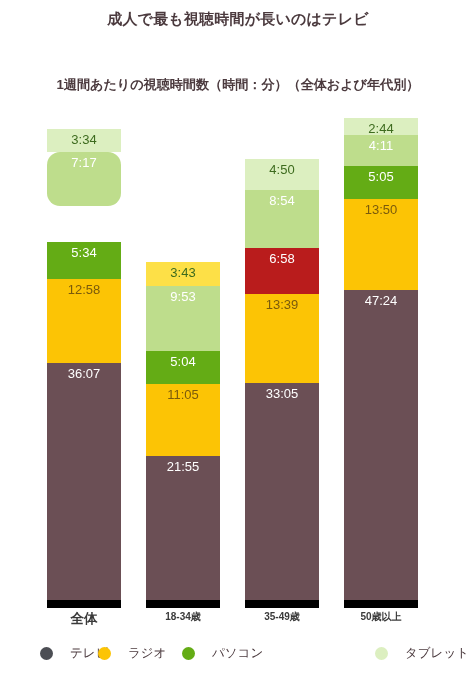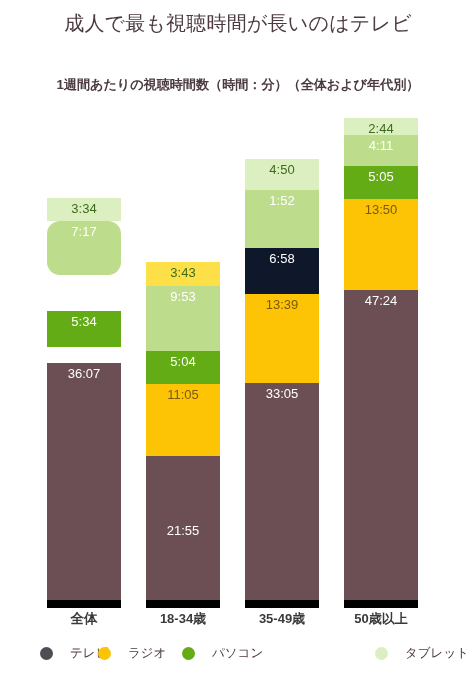--- a/index.html
+++ b/index.html
@@ -7,21 +7,21 @@
     width: 476px; height: 686px;
     background: #ffffff;
     font-family: "Liberation Sans", "DejaVu Sans", sans-serif;
     overflow: hidden;
   }
   .page { position: relative; width: 476px; height: 686px; background: #ffffff; }
 
   .chart-title {
     position: absolute; top: 10px; left: 0; width: 476px;
     text-align: center;
-    font-size: 20px; font-weight: normal; color: #4b3a3e;
+    font-size: 15px; font-weight: bold; color: #4b3a3e;
     letter-spacing: 0.2px;
   }
   .chart-subtitle {
     position: absolute; top: 76px; left: 0; width: 476px;
     text-align: center;
     font-size: 13.2px; font-weight: bold; color: #4b3a3e;
     letter-spacing: -0.1px;
   }
 
   .plot {
@@ -50,21 +50,21 @@
   .seg-base {
     width: 100%; height: 8px; background: #000000; flex: none;
   }
 
   .xlabels { position: absolute; left: 0; top: 610px; width: 476px; height: 22px; }
   .xlabel {
     position: absolute; top: 0; text-align: center;
     font-weight: bold; color: #3a3a3a;
   }
   .xlabel.total { font-size: 13.5px; }
-  .xlabel.age { font-size: 13px; }
+  .xlabel.age { font-size: 10px; }
 
   .legend {
     position: absolute; left: 0; top: 645px; width: 476px; height: 30px;
   }
   .legend-item {
     position: absolute; top: 0;
     display: flex; align-items: center; gap: 17px;
     font-size: 12.5px; color: #4b3a3e; font-weight: normal;
     white-space: nowrap;
   }
@@ -86,51 +86,54 @@
         <div class="bar-group" style="left: 47px; width: 74px;">
           <div class="seg" style="background: rgb(220, 239, 192); color: rgb(61, 107, 30); height: 23.3638px;">
             <span>3:34</span>
           </div>
           <div class="seg" style="background: rgb(190, 221, 140); color: rgb(255, 255, 255); height: 54px; border-radius: 13px;">
             <span>7:17</span>
           </div>
           <div class="seg" style="background: rgb(100, 172, 21); color: rgb(255, 255, 255); height: 36.4639px; margin-top: 36px;">
             <span>5:34</span>
           </div>
-          <div class="seg" style="background: rgb(107, 79, 85); color: rgb(255, 255, 255); height: 236.566px; margin-top: 16px;">
+          <div class="seg" style="background: rgb(252, 196, 5); color: rgb(122, 90, 12); height: 84.9339px;">
+            <span>12:58</span>
+          </div>
+          <div class="seg" style="background: rgb(107, 79, 85); color: rgb(255, 255, 255); height: 236.566px;">
             <span>36:07</span>
           </div>
           <div class="seg-base"></div>
         </div>
         <div class="bar-group" style="left: 146px; width: 74px;">
           <div class="seg" style="background: #fde047; color: rgb(61, 107, 30); height: 24.3464px;">
             <span>3:43</span>
           </div>
           <div class="seg" style="background: rgb(190, 221, 140); color: rgb(255, 255, 255); height: 64.7336px;">
             <span>9:53</span>
           </div>
           <div class="seg" style="background: rgb(100, 172, 21); color: rgb(255, 255, 255); height: 33.1889px;">
             <span>5:04</span>
           </div>
           <div class="seg" style="background: rgb(252, 196, 5); color: rgb(122, 90, 12); height: 72.5936px;">
             <span>11:05</span>
           </div>
-          <div class="seg" style="background: rgb(107, 79, 85); color: rgb(255, 255, 255); height: 143.556px; align-items: center;">
+          <div class="seg" style="background: rgb(107, 79, 85); color: rgb(255, 255, 255); height: 143.556px;">
             <span>21:55</span>
           </div>
           <div class="seg-base"></div>
         </div>
         <div class="bar-group" style="left: 245px; width: 74px;">
           <div class="seg" style="background: rgb(220, 239, 192); color: rgb(61, 107, 30); height: 31.6562px;">
             <span>4:50</span>
           </div>
           <div class="seg" style="background: rgb(190, 221, 140); color: rgb(255, 255, 255); height: 58.0789px;">
-            <span>1:52</span>
+            <span>8:54</span>
           </div>
-          <div class="seg" style="background: #0f172a; color: rgb(255, 255, 255); height: 45.6338px;">
+          <div class="seg" style="background: #b91c1c; color: rgb(255, 255, 255); height: 45.6338px;">
             <span>6:58</span>
           </div>
           <div class="seg" style="background: rgb(252, 196, 5); color: rgb(122, 90, 12); height: 89.4075px;">
             <span>13:39</span>
           </div>
           <div class="seg" style="background: rgb(107, 79, 85); color: rgb(255, 255, 255); height: 216.694px;">
             <span>33:05</span>
           </div>
           <div class="seg-base"></div>
         </div>

